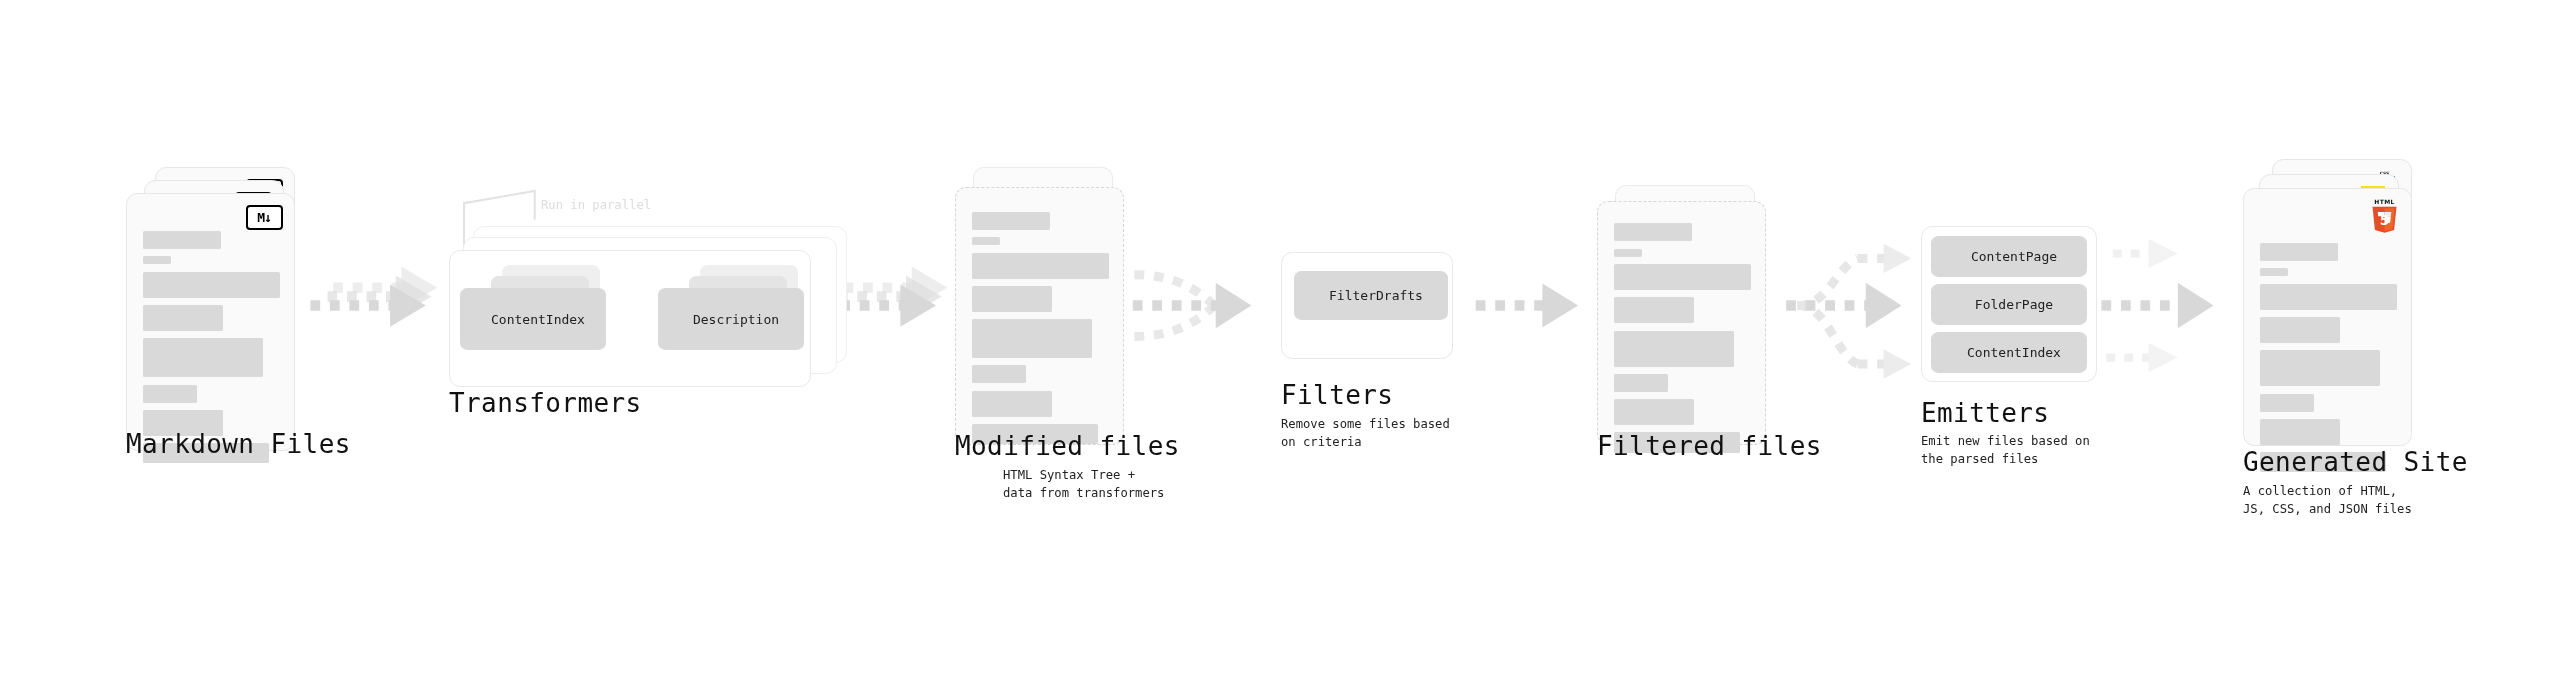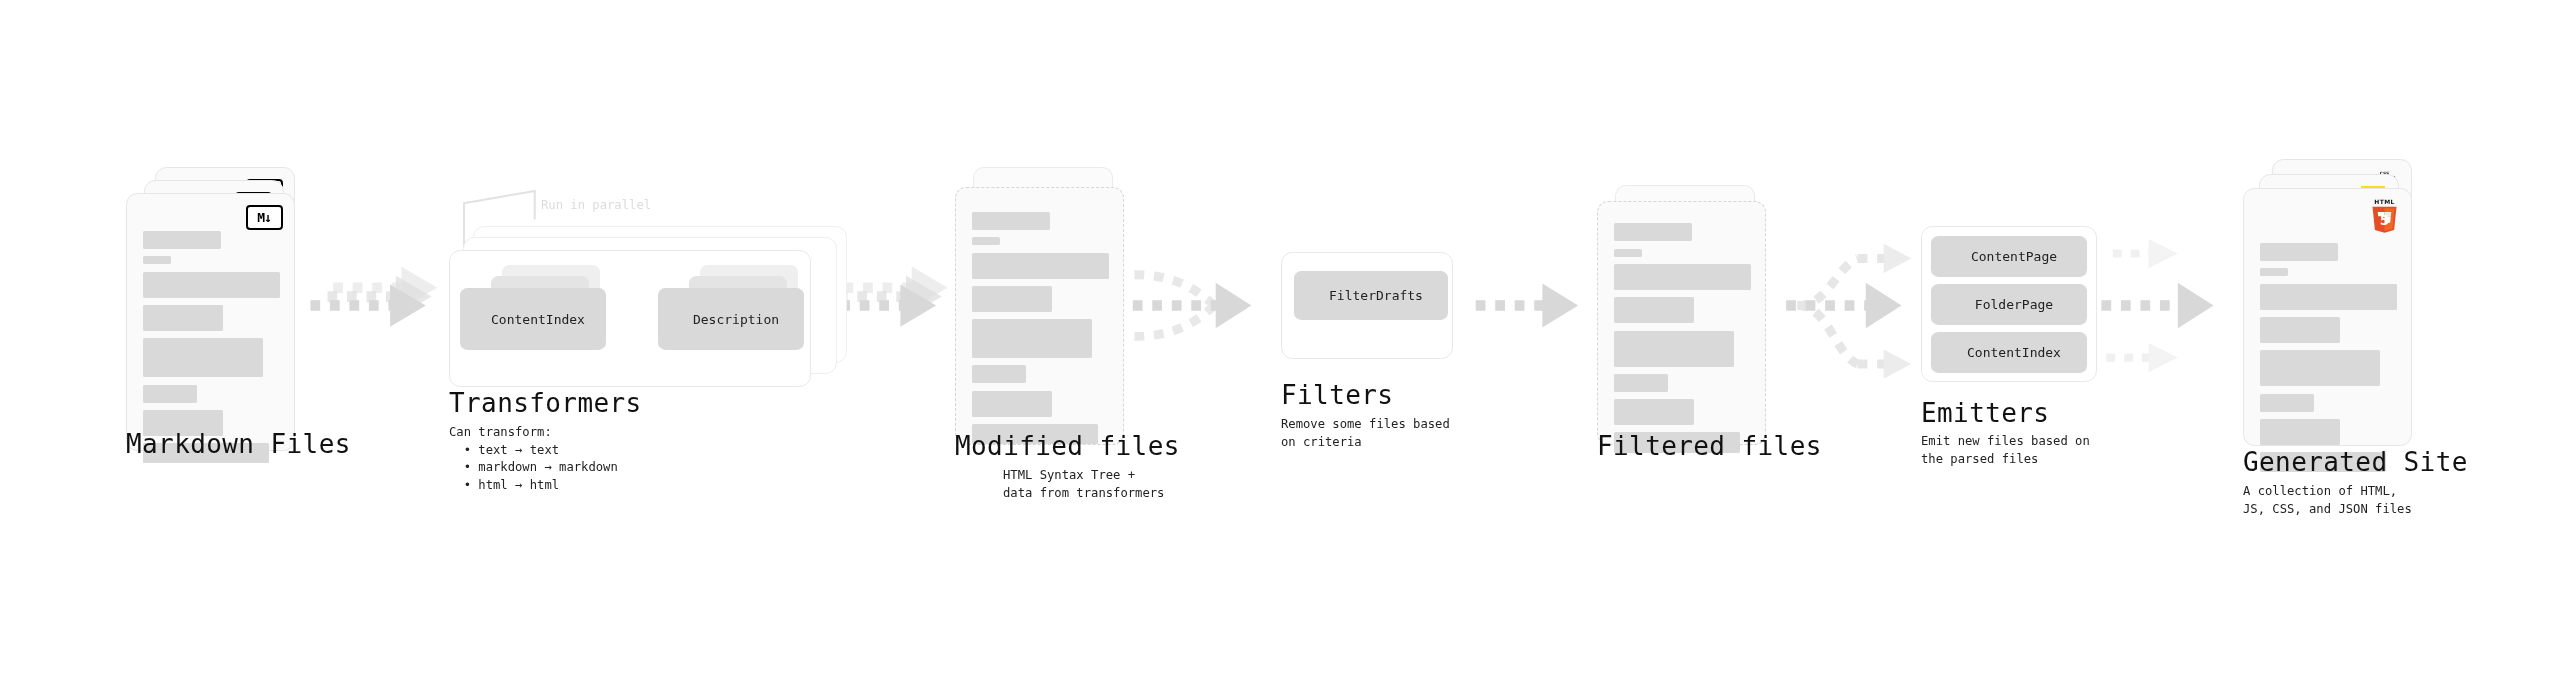--- a/index.html
+++ b/index.html
@@ -277,24 +277,20 @@
     </div>
 
     <div class="chip ghost2" style="left:700px; top:265px; width:98px; height:62px;"></div>
     <div class="chip ghost1" style="left:689px; top:276px; width:98px; height:62px;"></div>
     <div class="chip" style="left:658px; top:288px; width:146px; height:62px;">
       <span>Description</span>
     </div>
   </div>
 
   <div class="title" style="left:449px; top:388px;">Transformers</div>
-  <div class="sub" style="left:449px; top:424px;">Can transform:
-  • text → text
-  • markdown → markdown
-  • html → html</div>
 
   <div class="doc-stack" style="left:955px; top:167px;">
     <div class="doc dotted" style="left:18px; top:0; width:140px; height:244px;"></div>
     <div class="doc dashed" style="left:0; top:19.5px; width:169px; height:258px;">
       <div class="doc-inner" style="top:24.4px;">
         <div class="bar" style="width:78px;  height:18px;"></div>
         <div class="bar" style="width:28px;  height:8.1px;"></div>
         <div class="bar" style="width:137px; height:26px;"></div>
         <div class="bar" style="width:80px;  height:26px;"></div>
         <div class="bar" style="width:120px; height:39px;"></div>

